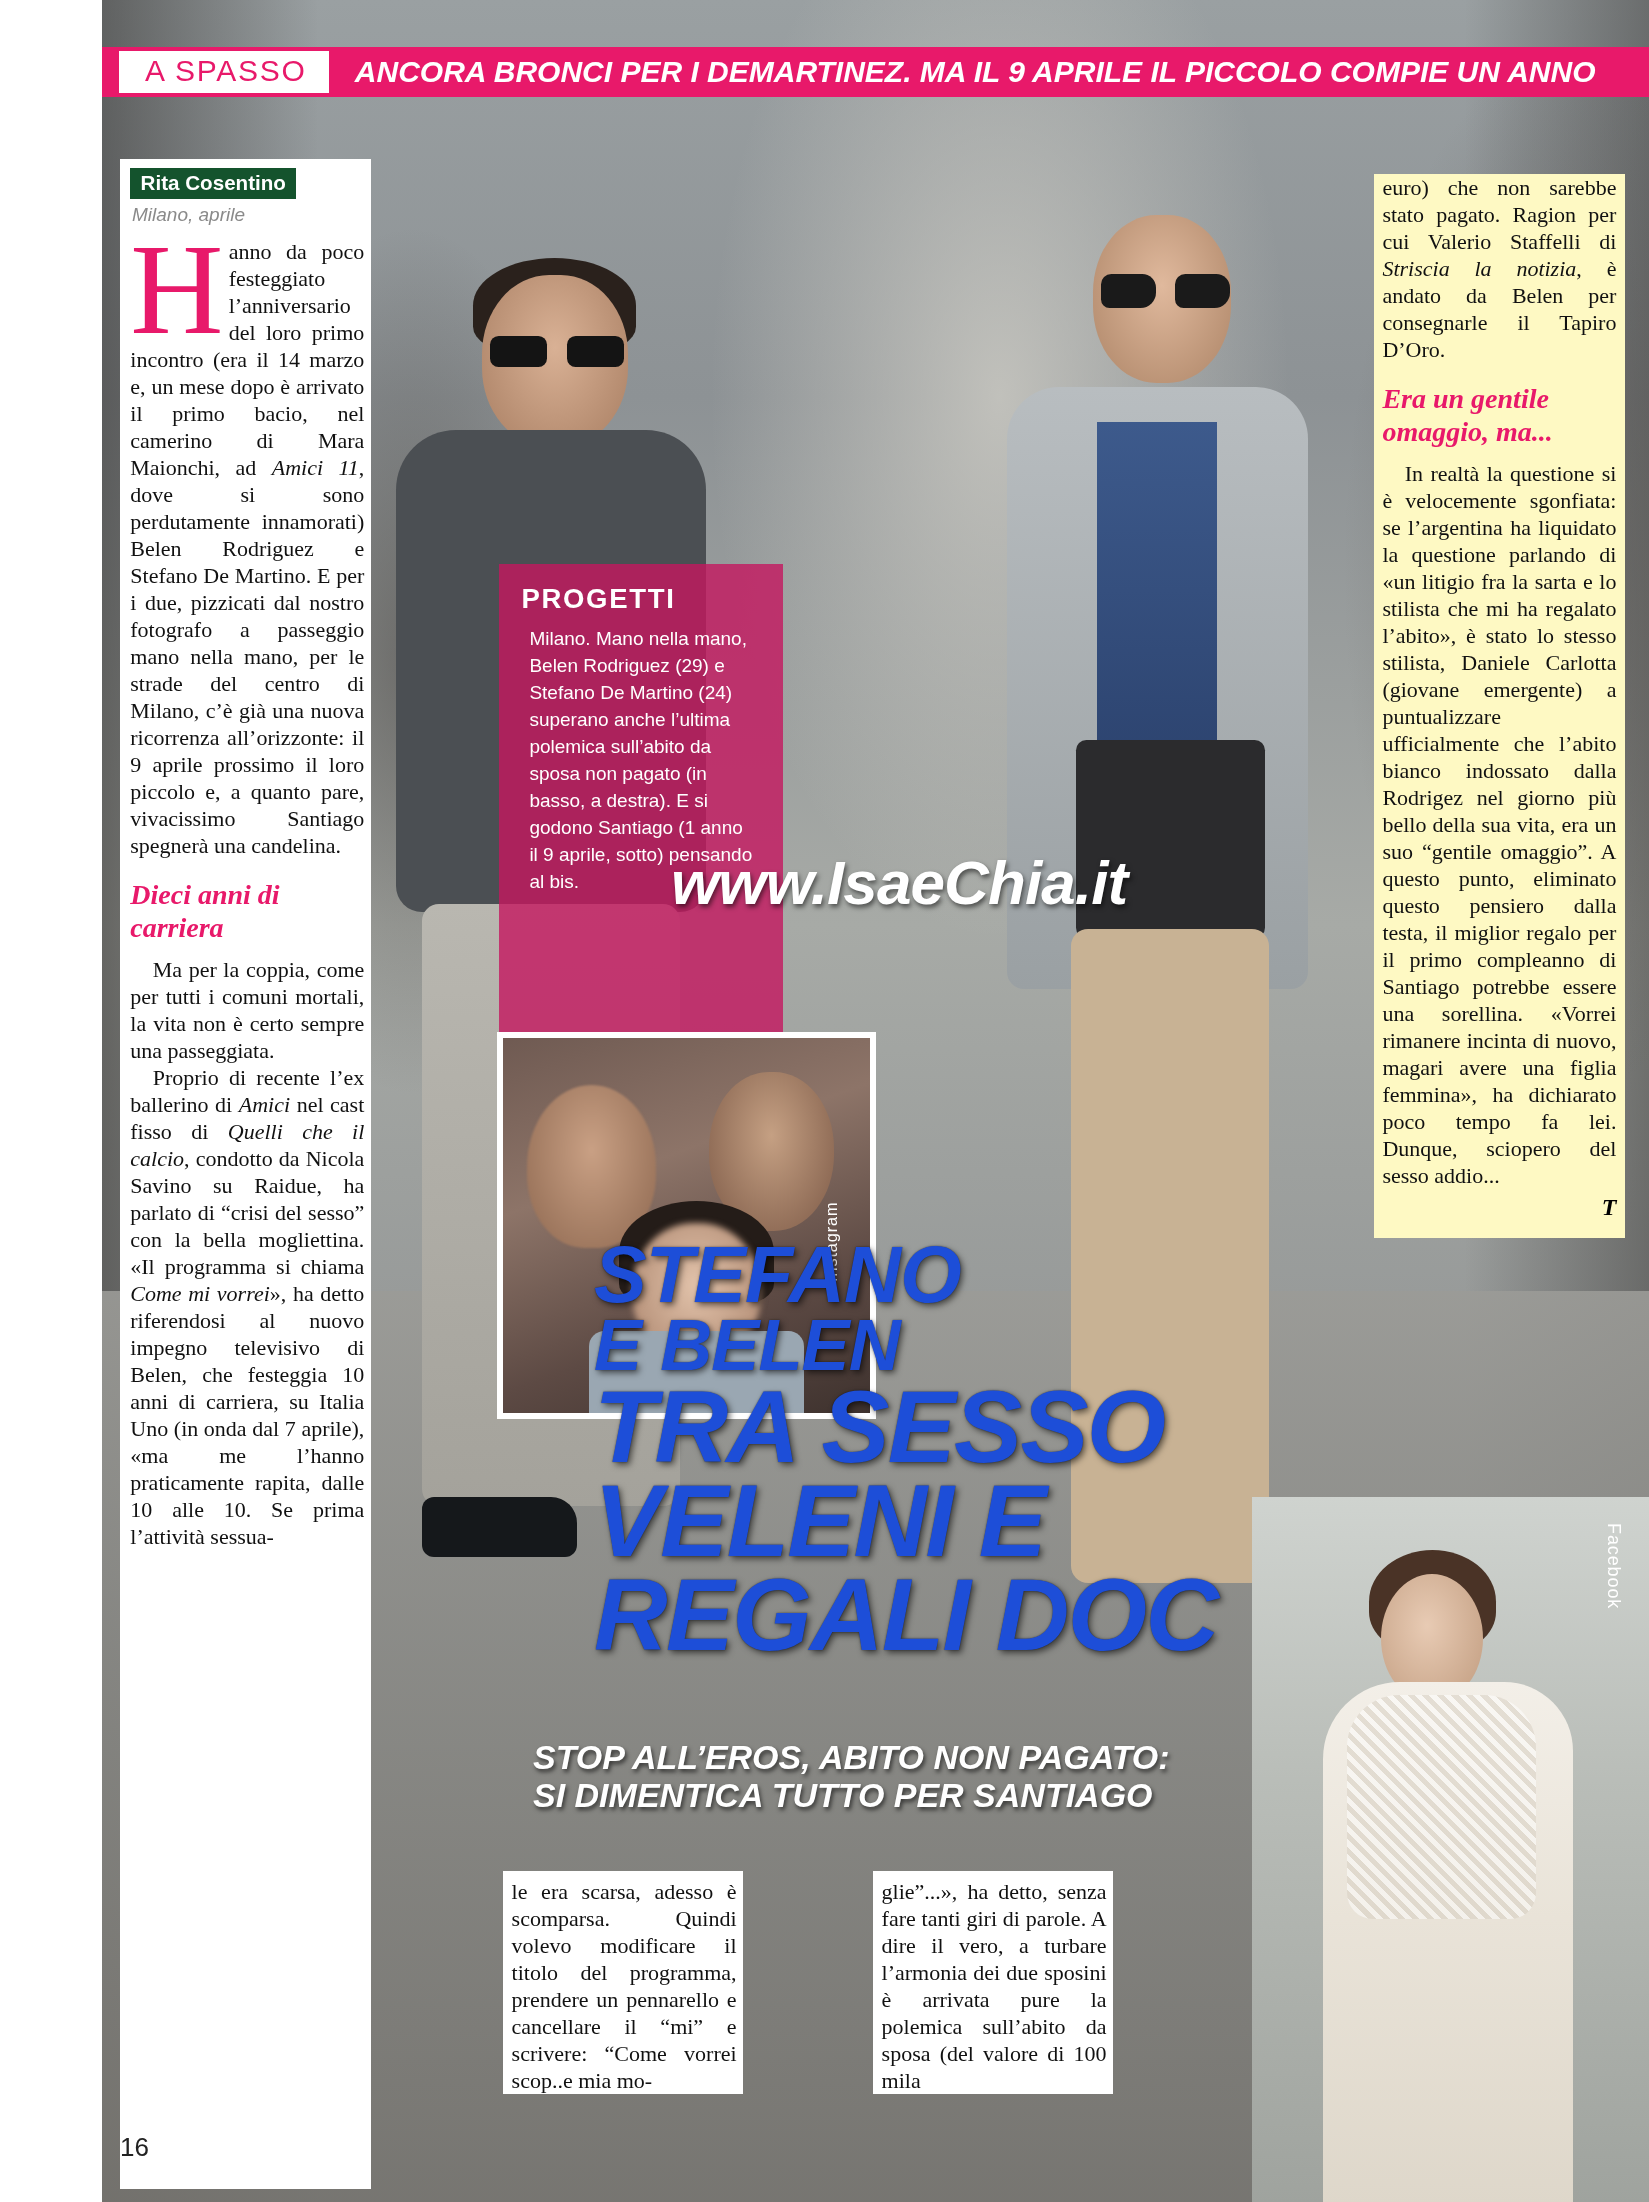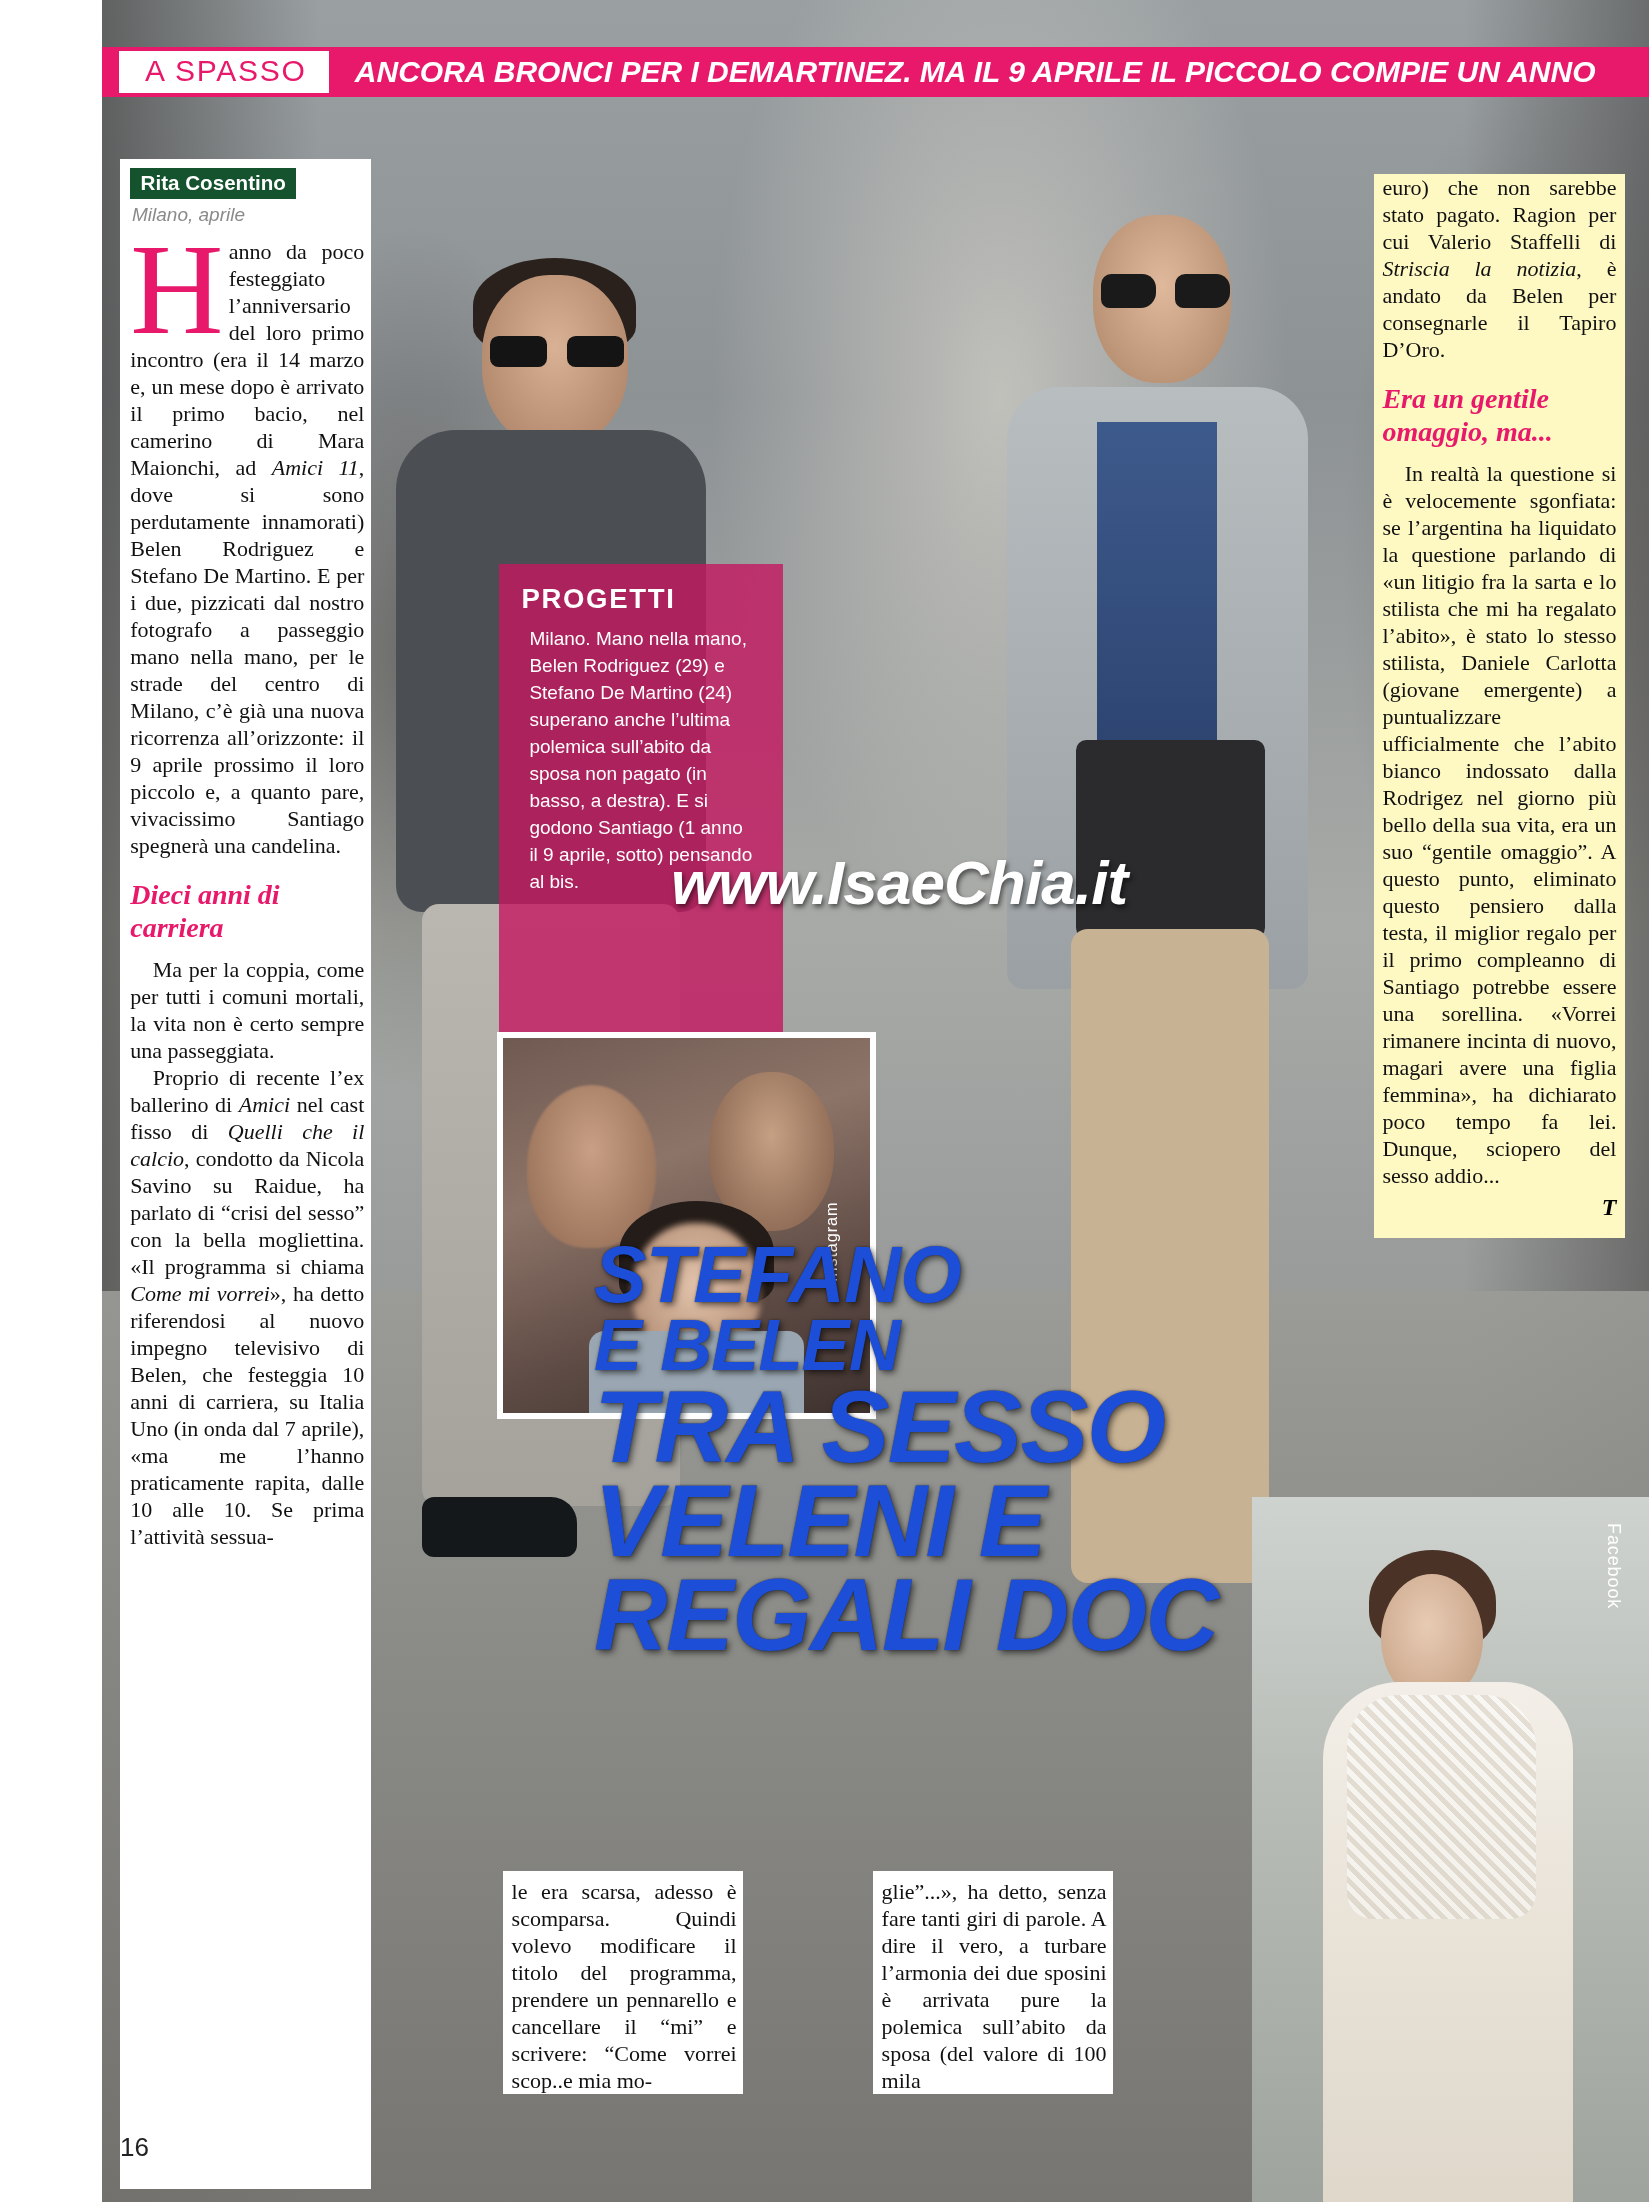--- a/index.html
+++ b/index.html
@@ -527,20 +527,24 @@
 
   <div class="watermark">www.IsaeChia.it</div>
 
   <div class="cover-title">
     <div class="l1">STEFANO</div>
     <div class="l2">E BELEN</div>
     <div class="l3">TRA SESSO</div>
     <div class="l4">VELENI E</div>
     <div class="l5">REGALI DOC</div>
   </div>
+  <div class="cover-sub">
+    <div>STOP ALL’EROS, ABITO NON PAGATO:</div>
+    <div>SI DIMENTICA TUTTO PER SANTIAGO</div>
+  </div>
 
   <div class="col-bot-1">
     <div class="body-text">le era scarsa, adesso è scomparsa. Quindi volevo modificare il titolo del programma, prendere un pennarello e cancellare il “mi” e scrivere: “Come vorrei scop..e mia mo-</div>
   </div>
   <div class="col-bot-2">
     <div class="body-text">glie”...», ha detto, senza fare tanti giri di parole. A dire il vero, a turbare l’armonia dei due sposini è arrivata pure la polemica sull’abito da sposa (del valore di 100 mila</div>
   </div>
 
   <div class="col-right">
     <div class="body-text">

